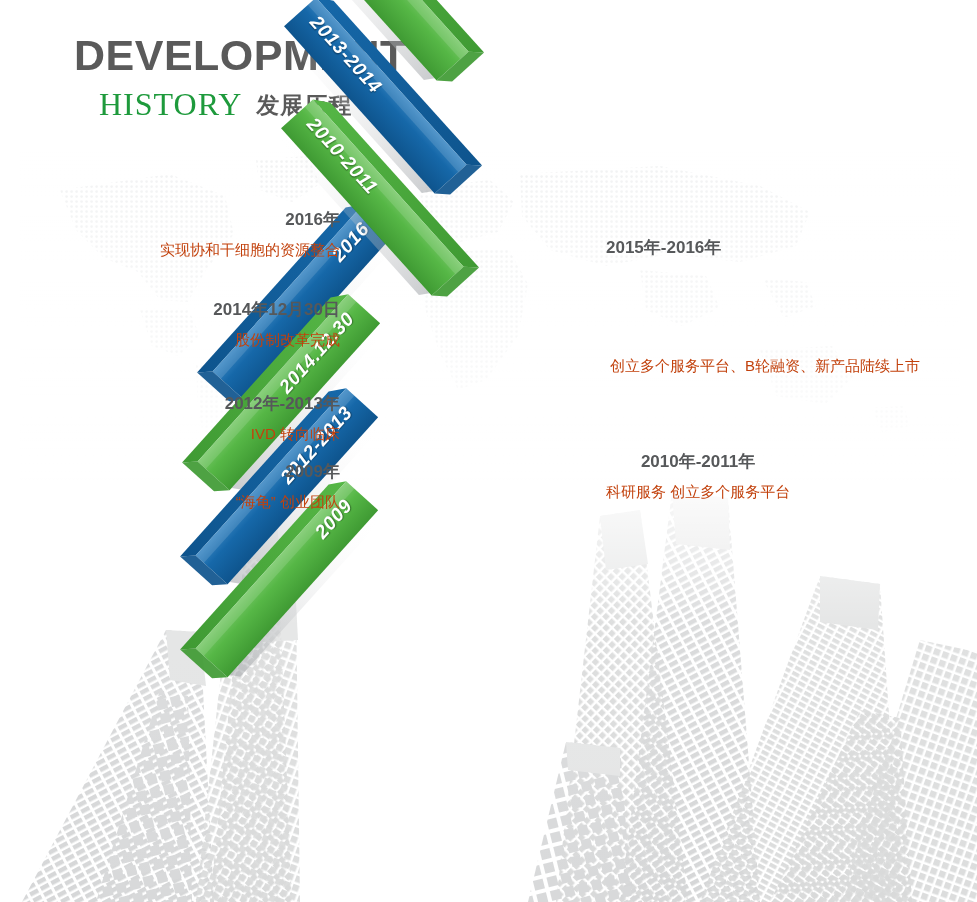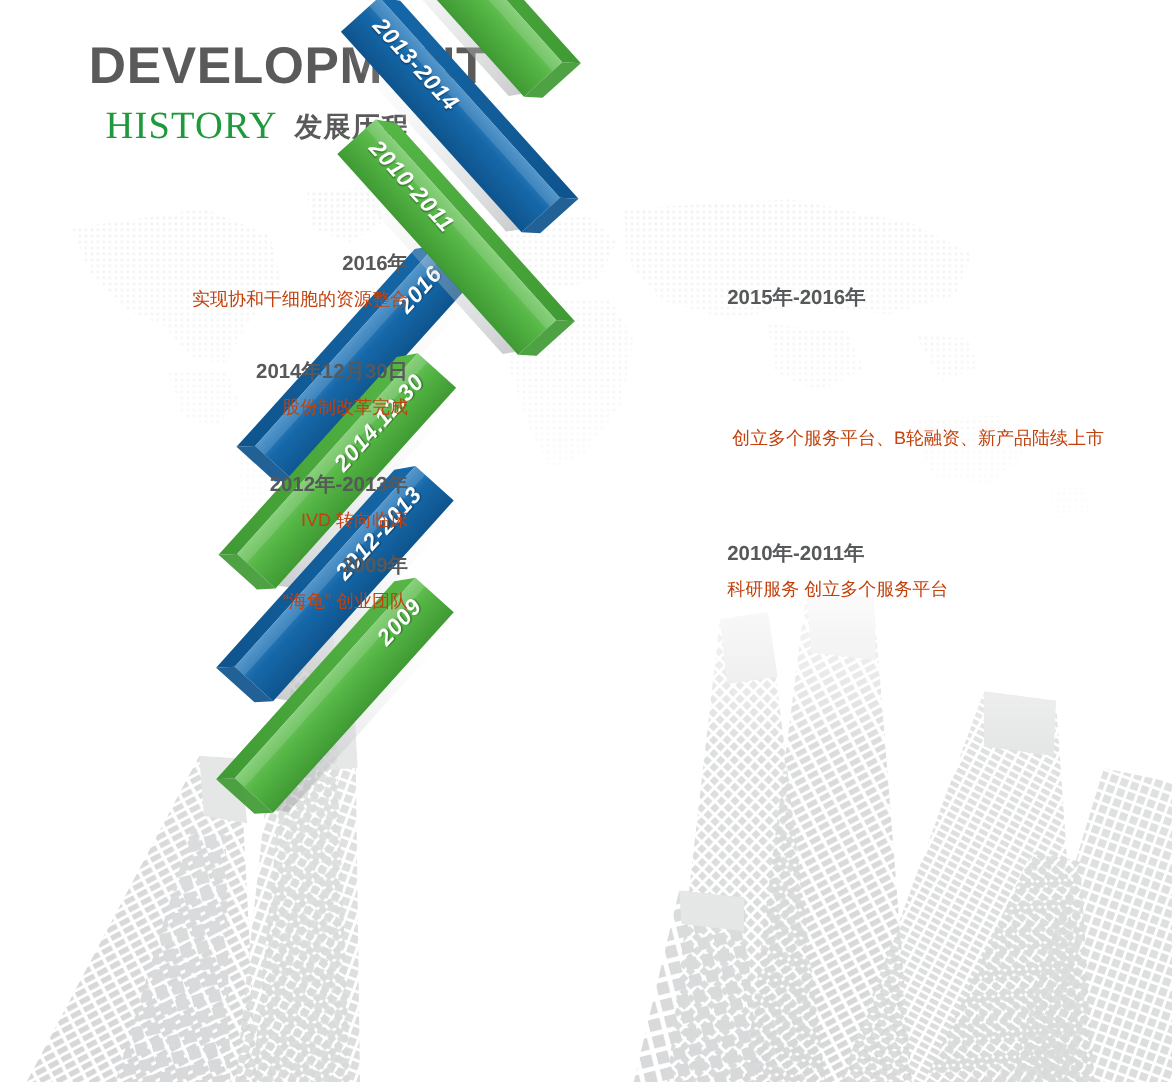--- a/index.html
+++ b/index.html
@@ -47,21 +47,21 @@
     font-weight: bold;
     letter-spacing: .5px;
     color: #5a5a5a;
     line-height: 54px;
     white-space: nowrap;
   }
   .title-sub-row {
     display: flex;
     align-items: flex-end;
     margin-top: 4px;
-    margin-left: 14px;
+    margin-left: 25px;
   }
   .title-history {
     font-family: "Liberation Serif", "DejaVu Serif", serif;
     font-size: 32px;
     color: #1e9a3c;
     letter-spacing: 1px;
     line-height: 36px;
   }
   .title-cn {
     font-size: 23px;
@@ -103,21 +103,21 @@
   .ribbon.left  { transform-origin: 0 0; }
   .ribbon.right { transform-origin: 0 0; }
   .ribbon.left  .ribbon-label { justify-content: flex-end; padding-right: 14px; box-sizing: border-box; }
   .ribbon.right .ribbon-label { justify-content: flex-start; padding-left: 14px; box-sizing: border-box; }
 
   
   .entry {
     position: absolute;
   }
   .entry.left  { text-align: right; }
-  .entry.right { text-align: left; }
+  .entry.right { text-align: center; }
   .entry-year {
     font-size: 17px;
     font-weight: bold;
     color: #56585a;
     line-height: 24px;
     white-space: nowrap;
   }
   .entry-desc {
     font-size: 15px;
     color: #c2410c;

